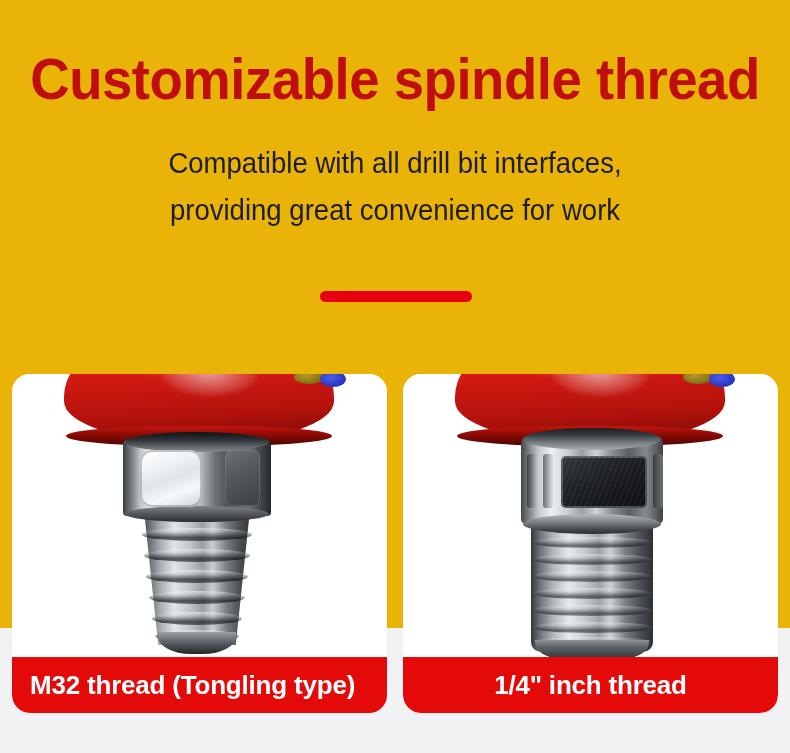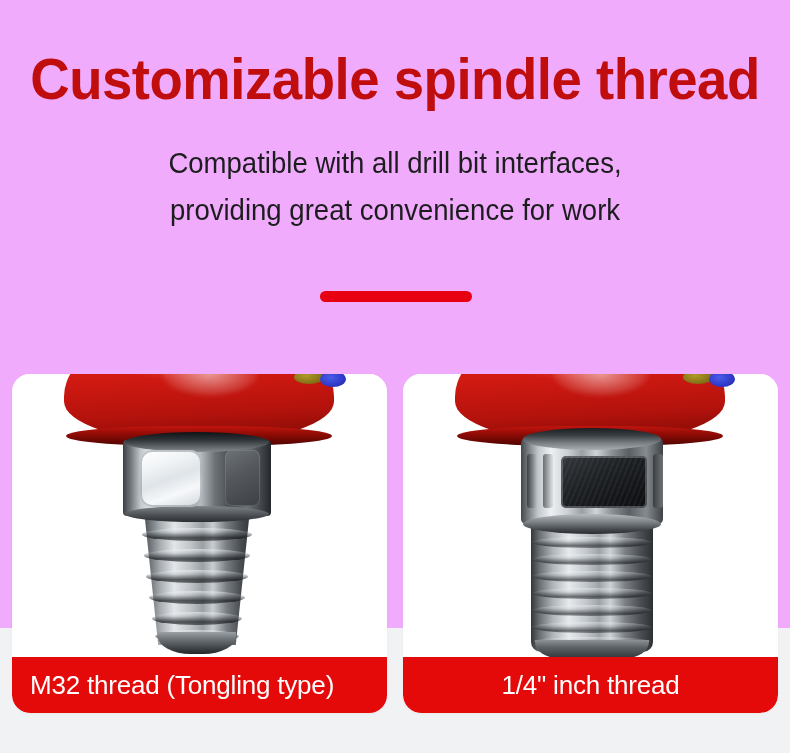--- a/index.html
+++ b/index.html
@@ -10,21 +10,21 @@
     width: 790px;
     height: 753px;
     background: #f1f2f4;
     font-family: "Liberation Sans", sans-serif;
     overflow: hidden;
   }
   .page {
     position: relative;
     width: 790px;
     height: 628px;
-    background: #f0abfc;
+    background: #eab308;
   }
 
   
   .headline {
     position: absolute;
     left: 0;
     top: 48px;
     width: 790px;
     text-align: center;
     color: #c00d0d;
@@ -333,21 +333,21 @@
     left: 0;
     bottom: 0;
     width: 375px;
     height: 56px;
     background: #e50a0a;
     border-radius: 0 0 18px 18px;
     display: flex;
     align-items: center;
     color: #ffffff;
     font-size: 26px;
-    font-weight: 400;
+    font-weight: 700;
     letter-spacing: -0.2px;
   }
   .caption-left { justify-content: flex-start; padding-left: 18px; }
   .caption-center { justify-content: center; }
 </style>
 </head>
 <body>
 
 <div class="page">
 

